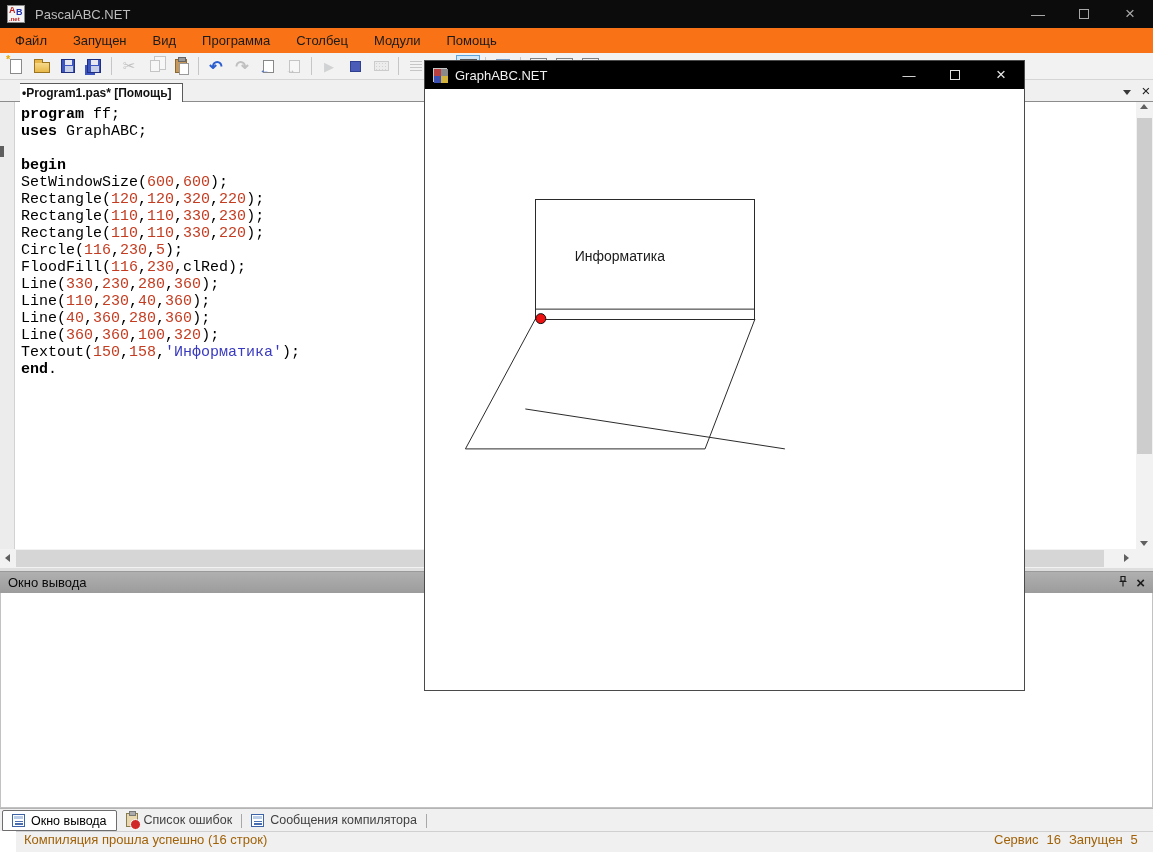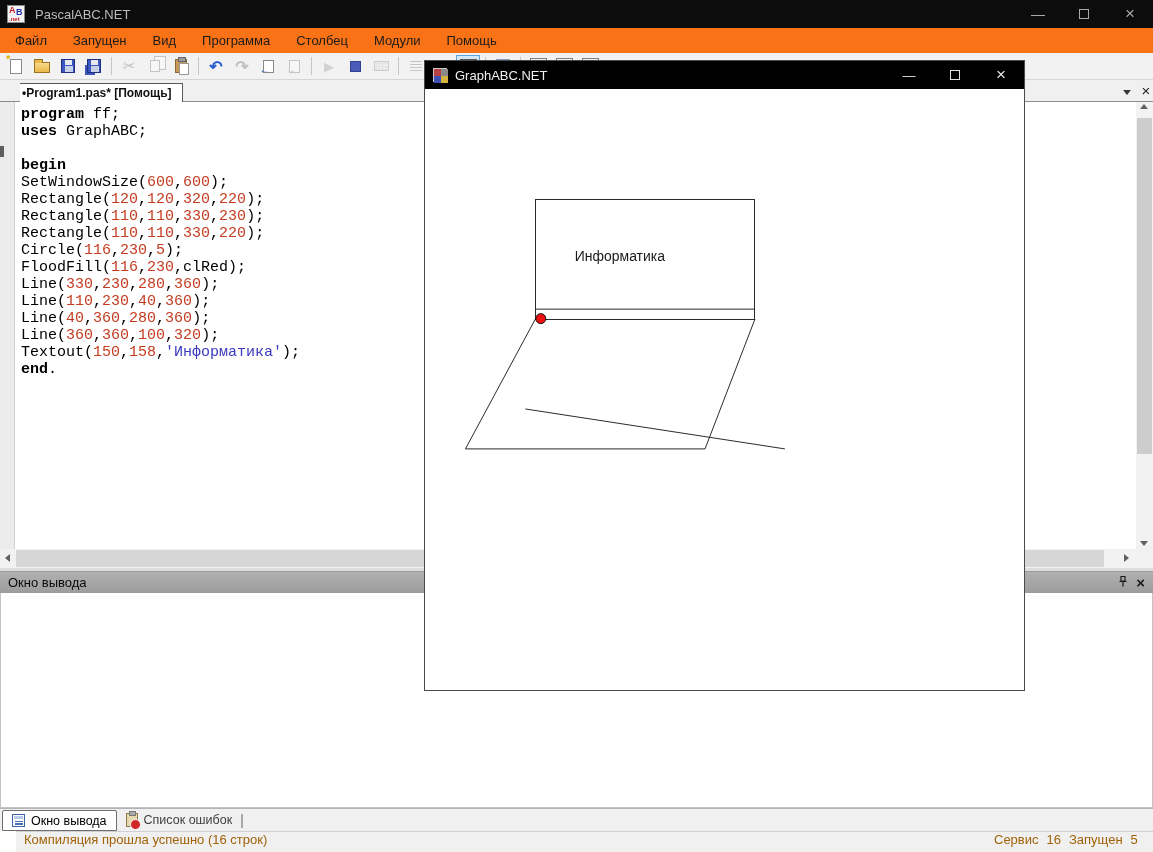--- a/index.html
+++ b/index.html
@@ -276,20 +276,24 @@
 <div class="bottom-tabs" id="bottomtabs">
     <div class="btab active">
       <span class="ico-list"></span>
       <span>Окно вывода</span>
     </div>
     <div class="btab">
       <span class="ico-clip"></span>
       <span>Список ошибок</span>
     </div>
     <div class="btab-sep"></div>
+    <div class="btab">
+      <span class="ico-list"></span>
+      <span>Сообщения компилятора</span>
+    </div>
     <div class="btab-sep"></div>
   </div>
 
 <div class="statusbar">
   <span>Компиляция прошла успешно (16 строк)</span>
   <span class="status-right">
     <span>Сервис</span>
     <span>16</span>
     <span>Запущен</span>
     <span>5</span>

